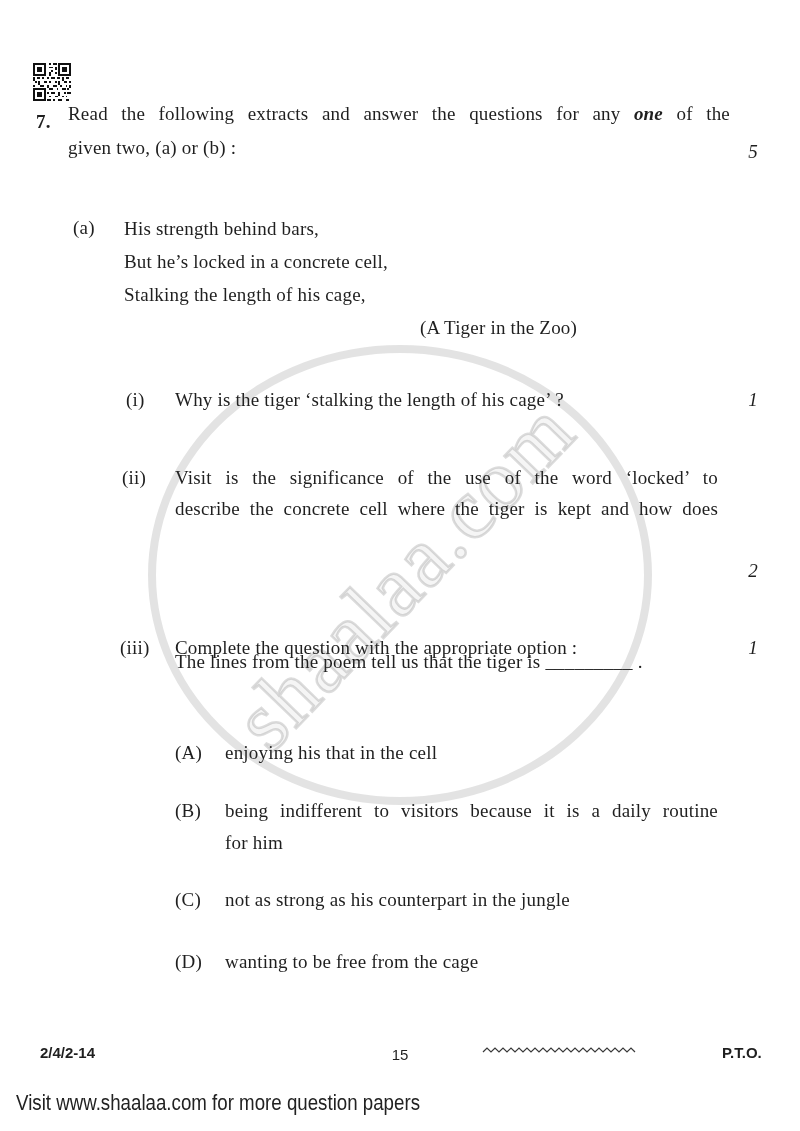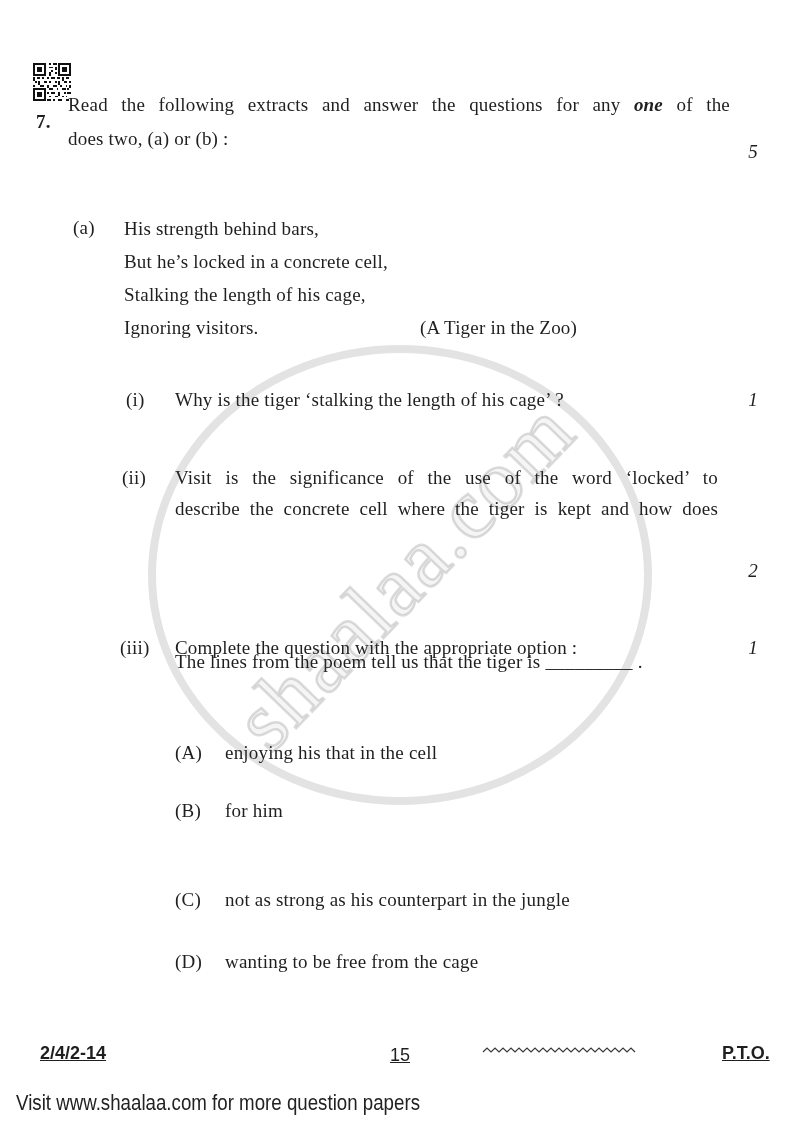--- a/index.html
+++ b/index.html
@@ -10,21 +10,21 @@
   }
   .abs{position:absolute;}
   .t19{font-size:19px;line-height:24px;letter-spacing:0.2px;}
   .lh33{line-height:33px;}
   .bold{font-weight:bold;}
   .marks{font-style:italic;font-size:19px;line-height:24px;width:18px;text-align:center;}
   .jline{text-align:justify;text-align-last:justify;}
   .para div{line-height:31px;}
   .emph{font-weight:bold;font-style:italic;}
   .sans{font-family:"Liberation Sans", sans-serif;}
-  .footer-item{font-size:18px;line-height:22px;text-decoration:underline;}
+  .footer-item{font-size:15px;line-height:22px;}
   .banner{font-size:22px;line-height:26px;display:inline-block;transform:scaleX(0.85);transform-origin:left center;color:#222;}
   .wm-ring{
     position:absolute;left:148px;top:345px;width:504px;height:460px;
     border:8px solid rgba(70,70,70,0.15);border-radius:50%;
     box-sizing:border-box;z-index:6;pointer-events:none;
   }
   .wm-text{
     position:absolute;left:404px;top:575px;z-index:6;pointer-events:none;
     transform:translate(-50%,-50%) rotate(-46deg);
     font-size:86px;letter-spacing:2px;white-space:nowrap;
@@ -40,32 +40,31 @@
 <svg class="qr" width="38" height="40" viewBox="0 0 21 21" shape-rendering="crispEdges" aria-hidden="true">
   <g fill="#111">
     <path fill-rule="evenodd" d="M0 0h7v7H0zM1 1h5v5H1zM2 2h3v3H2z"></path>
     <path fill-rule="evenodd" transform="translate(14,0)" d="M0 0h7v7H0zM1 1h5v5H1zM2 2h3v3H2z"></path>
     <path fill-rule="evenodd" transform="translate(0,14)" d="M0 0h7v7H0zM1 1h5v5H1zM2 2h3v3H2z"></path>
     <path d="M9 0h1v1H9zM11 0h2v1h-2zM9 2h2v1H9zM12 2h1v2h-1zM10 4h1v1h-1zM9 5h1v2H9zM12 5h1v1h-1zM0 8h1v2H0zM2 8h2v1H2zM5 8h1v1H5zM8 8h1v1H8zM10 8h2v1h-2zM13 8h2v1h-2zM16 8h1v2h-1zM18 8h2v1h-2zM1 10h1v1H1zM3 10h1v2H3zM6 10h2v1H6zM9 10h1v1H9zM12 10h1v1h-1zM14 10h1v2h-1zM17 10h2v1h-2zM20 10h1v1h-1zM0 12h1v1H0zM4 12h2v1H4zM8 12h1v2H8zM11 12h2v1h-2zM15 12h1v1h-1zM18 12h1v1h-1zM20 12h1v2h-1zM9 14h2v1H9zM13 14h1v1h-1zM16 14h2v1h-2zM19 14h1v1h-1zM8 16h1v1H8zM10 16h2v1h-2zM14 16h1v2h-1zM17 16h1v1h-1zM19 16h2v1h-2zM9 18h1v1H9zM12 18h2v1h-2zM16 18h1v1h-1zM18 18h1v1h-1zM8 20h2v1H8zM11 20h1v1h-1zM14 20h2v1h-2zM18 20h2v1h-2z"></path>
   </g>
 </svg>
 
 <div class="abs t19 bold" style="left:36px;top:105px;line-height:34px">7.</div>
-<div class="abs t19" style="left:68px;top:88px;width:662px">
+<div class="abs t19" style="left:68px;top:97px;width:662px">
   <div class="jline" style="line-height:34px"><span>Read the following extracts and answer the questions for any </span><span class="emph">one</span><span> of the</span></div>
-  <div style="line-height:34px">does two, (a) or (b) :</div>
+  <div style="line-height:34px">given two, (a) or (b) :</div>
 </div>
 <div class="abs marks" style="left:744px;top:140px">5</div>
 
 <div class="abs t19" style="left:73px;top:216px">(a)</div>
 <div class="abs t19 lh33" style="left:124px;top:212px">
   <div>His strength behind bars,</div>
   <div>But he’s locked in a concrete cell,</div>
   <div>Stalking the length of his cage,</div>
-  <div>Ignoring visitors.</div>
 </div>
 <div class="abs t19" style="left:420px;top:316px">(A Tiger in the Zoo)</div>
 
 <div class="abs t19" style="left:126px;top:388px">(i)</div>
 <div class="abs t19" style="left:175px;top:388px">Why is the tiger ‘stalking the length of his cage’ ?</div>
 <div class="abs marks" style="left:744px;top:388px">1</div>
 
 <div class="abs t19" style="left:122px;top:466px">(ii)</div>
 <div class="abs t19 para" style="left:175px;top:462px;width:543px">
   <div class="jline">Visit is the significance of the use of the word ‘locked’ to</div>
@@ -76,20 +75,21 @@
 <div class="abs t19" style="left:120px;top:636px">(iii)</div>
 <div class="abs t19" style="left:175px;top:636px">Complete the question with the appropriate option :</div>
 <div class="abs marks" style="left:744px;top:636px">1</div>
 <div class="abs t19" style="left:175px;top:650px">The lines from the poem tell us that the tiger is _________ .</div>
 
 <div class="abs t19" style="left:175px;top:741px">(A)</div>
 <div class="abs t19" style="left:225px;top:741px">enjoying his that in the cell</div>
 
 <div class="abs t19" style="left:175px;top:799px">(B)</div>
 <div class="abs t19" style="left:225px;top:795px;width:493px">
+  <div class="jline" style="line-height:32px">being indifferent to visitors because it is a daily routine</div>
   <div style="line-height:32px">for him</div>
 </div>
 
 <div class="abs t19" style="left:175px;top:888px">(C)</div>
 <div class="abs t19" style="left:225px;top:888px">not as strong as his counterpart in the jungle</div>
 
 <div class="abs t19" style="left:175px;top:950px">(D)</div>
 <div class="abs t19" style="left:225px;top:950px">wanting to be free from the cage</div>
 
 <div class="abs sans footer-item bold" style="left:40px;top:1042px">2/4/2-14</div>

